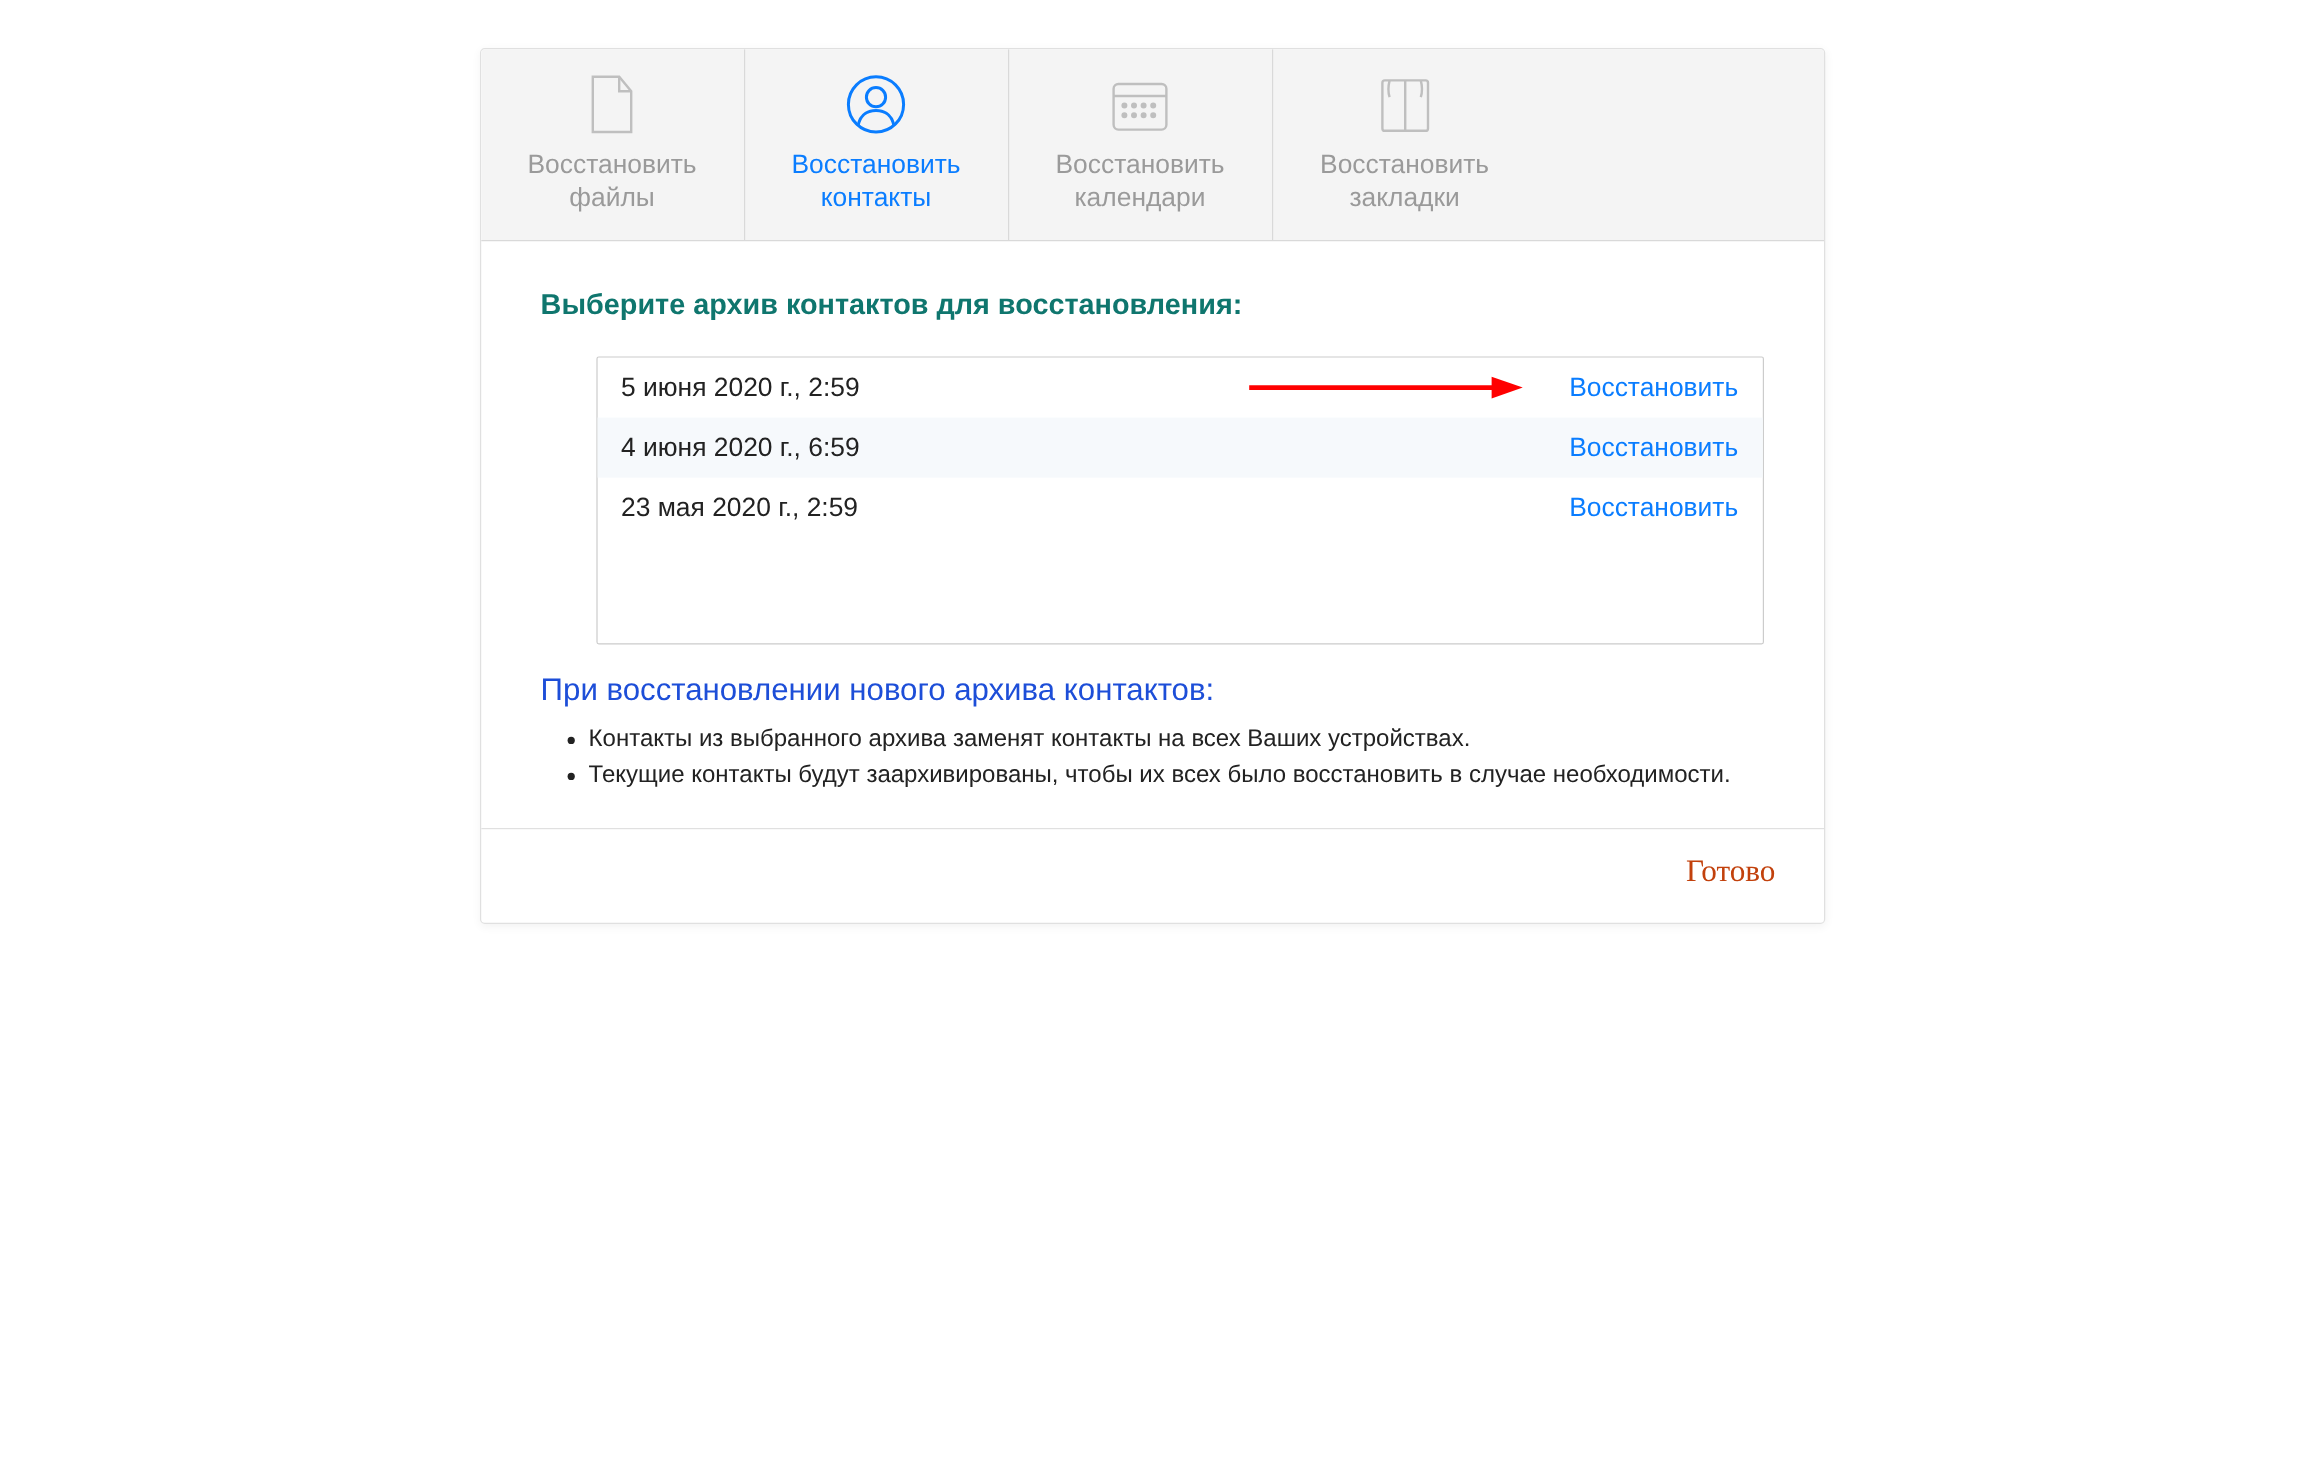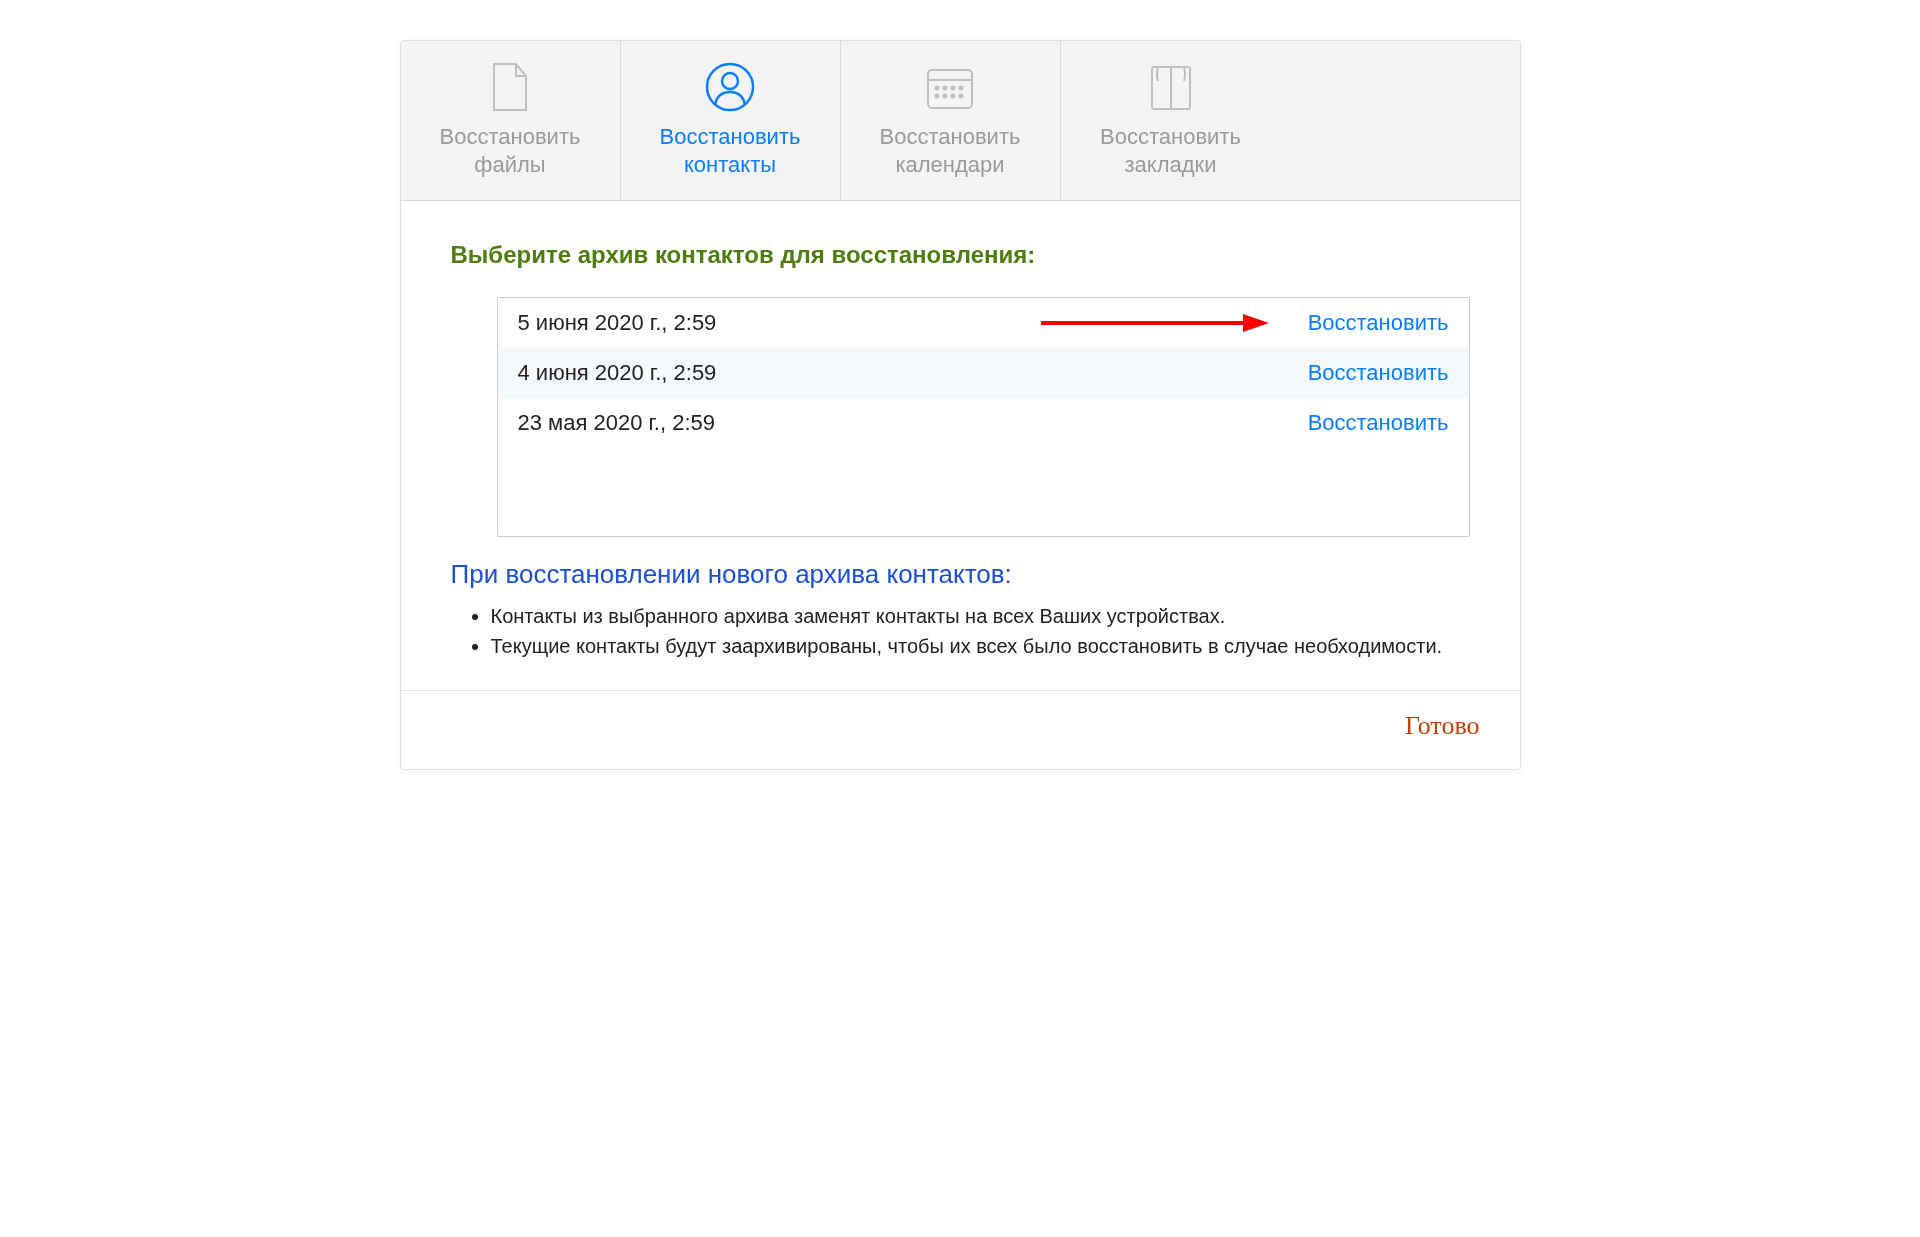--- a/index.html
+++ b/index.html
@@ -47,21 +47,21 @@
     color: #9a9a9a;
     white-space: pre-line;
   }
   .tab.active .tab-label { color: #0a7dff; }
   .content {
     padding: 40px 50px 28px 50px;
   }
   .heading {
     font-size: 24px;
     font-weight: 600;
-    color: #4d7c0f;
+    color: #0f766e;
     margin-bottom: 28px;
   }
   .archive-box {
     border: 1px solid #ccc;
     border-radius: 2px;
     min-height: 240px;
     margin-bottom: 22px;
     margin-left: 46px;
   }
   .archive-row {
@@ -188,21 +188,21 @@
       <div class="archive-row">
         <span class="archive-date">5 июня 2020 г., 2:59</span>
         <span class="archive-action">Восстановить</span>
         <svg class="arrow-annotation" width="230" height="26" viewBox="0 0 230 26">
           <line x1="2" y1="13" x2="210" y2="13" stroke="#ff0000" stroke-width="4"></line>
           <polygon points="230,13 204,4 204,22" fill="#ff0000"></polygon>
         </svg>
       </div>
 
       <div class="archive-row">
-        <span class="archive-date">4 июня 2020 г., 2:59</span>
+        <span class="archive-date">4 июня 2020 г., 6:59</span>
         <span class="archive-action">Восстановить</span>
       </div>
 
       <div class="archive-row">
         <span class="archive-date">23 мая 2020 г., 2:59</span>
         <span class="archive-action">Восстановить</span>
       </div>
 
     </div>
 

